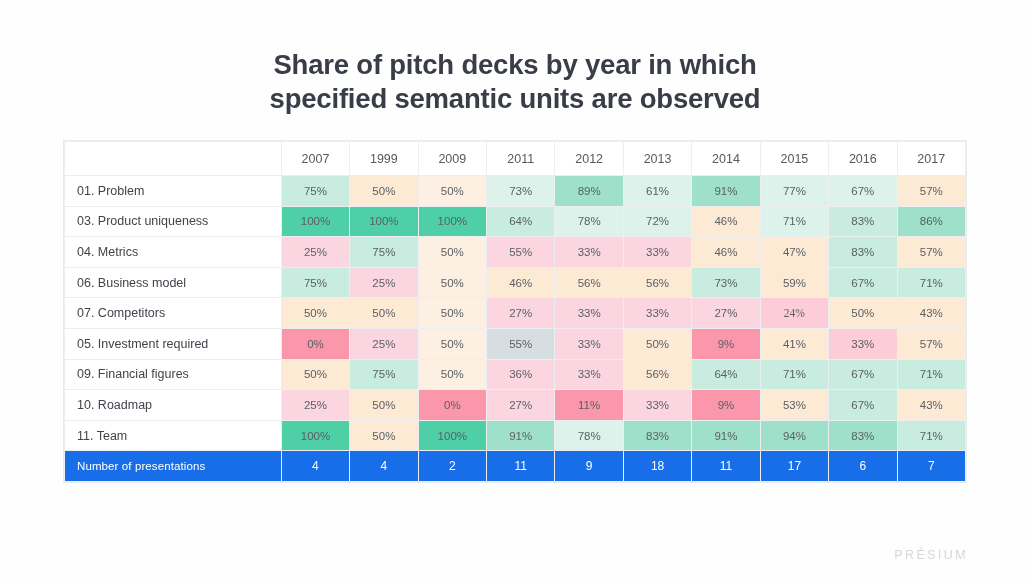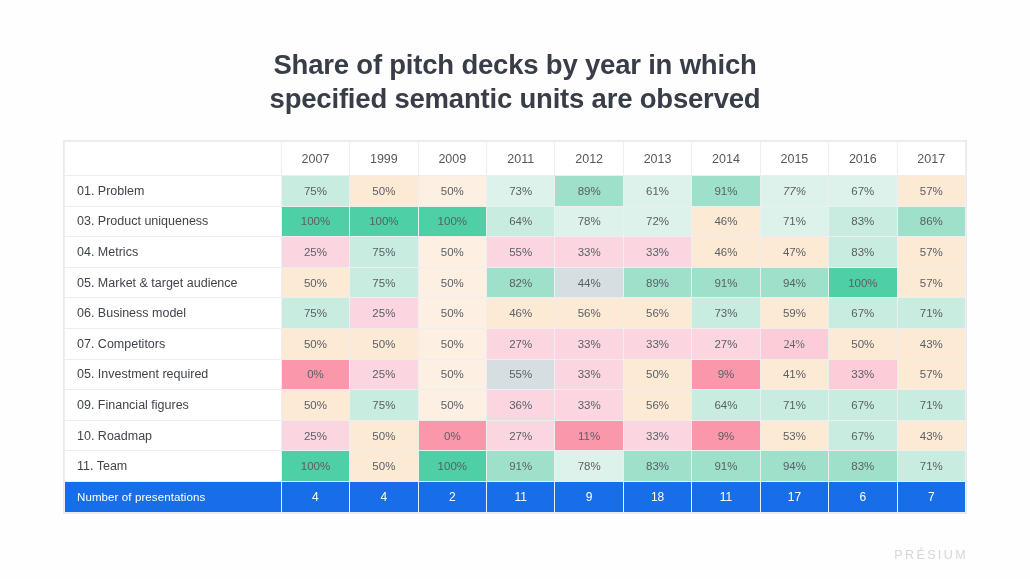--- a/index.html
+++ b/index.html
@@ -161,21 +161,21 @@
       <tbody>
           <tr>
             <td class="rowlabel">01. Problem</td>
             <td class="cell" style="background: rgb(200, 236, 223);">75%</td>
             <td class="cell" style="background: rgb(253, 234, 213);">50%</td>
             <td class="cell" style="background: rgb(253, 240, 226);">50%</td>
             <td class="cell" style="background: rgb(220, 242, 234);">73%</td>
             <td class="cell" style="background: rgb(159, 224, 203);">89%</td>
             <td class="cell" style="background: rgb(220, 242, 234);">61%</td>
             <td class="cell" style="background: rgb(159, 224, 203);">91%</td>
-            <td class="cell" style="background: rgb(220, 242, 234); font-style: italic;">77%</td>
+            <td class="cell" style="background: rgb(220, 242, 234);">77%</td>
             <td class="cell" style="background: rgb(220, 242, 234);">67%</td>
             <td class="cell" style="background: rgb(253, 234, 213);">57%</td>
           </tr>
           <tr>
             <td class="rowlabel">03. Product uniqueness</td>
             <td class="cell" style="background: rgb(78, 207, 166);">100%</td>
             <td class="cell" style="background: rgb(78, 207, 166);">100%</td>
             <td class="cell" style="background: rgb(78, 207, 166);">100%</td>
             <td class="cell" style="background: rgb(200, 236, 223);">64%</td>
             <td class="cell" style="background: rgb(220, 242, 234);">78%</td>
@@ -189,33 +189,20 @@
             <td class="rowlabel">04. Metrics</td>
             <td class="cell" style="background: rgb(251, 214, 224);">25%</td>
             <td class="cell" style="background: rgb(200, 236, 223);">75%</td>
             <td class="cell" style="background: rgb(253, 240, 226);">50%</td>
             <td class="cell" style="background: rgb(251, 214, 224);">55%</td>
             <td class="cell" style="background: rgb(251, 214, 224);">33%</td>
             <td class="cell" style="background: rgb(251, 214, 224);">33%</td>
             <td class="cell" style="background: rgb(253, 234, 213);">46%</td>
             <td class="cell" style="background: rgb(253, 234, 213);">47%</td>
             <td class="cell" style="background: rgb(200, 236, 223);">83%</td>
-            <td class="cell" style="background: rgb(253, 234, 213);">57%</td>
-          </tr>
-          <tr>
-            <td class="rowlabel">05. Market &amp; target audience</td>
-            <td class="cell" style="background: rgb(253, 234, 213);">50%</td>
-            <td class="cell" style="background: rgb(200, 236, 223);">75%</td>
-            <td class="cell" style="background: rgb(253, 240, 226);">50%</td>
-            <td class="cell" style="background: rgb(159, 224, 203);">82%</td>
-            <td class="cell" style="background: rgb(214, 222, 226);">44%</td>
-            <td class="cell" style="background: rgb(159, 224, 203);">89%</td>
-            <td class="cell" style="background: rgb(159, 224, 203);">91%</td>
-            <td class="cell" style="background: rgb(159, 224, 203);">94%</td>
-            <td class="cell" style="background: rgb(78, 207, 166);">100%</td>
             <td class="cell" style="background: rgb(253, 234, 213);">57%</td>
           </tr>
           <tr>
             <td class="rowlabel">06. Business model</td>
             <td class="cell" style="background: rgb(200, 236, 223);">75%</td>
             <td class="cell" style="background: rgb(251, 214, 224);">25%</td>
             <td class="cell" style="background: rgb(253, 240, 226);">50%</td>
             <td class="cell" style="background: rgb(253, 234, 213);">46%</td>
             <td class="cell" style="background: rgb(253, 234, 213);">56%</td>
             <td class="cell" style="background: rgb(253, 234, 213);">56%</td>

